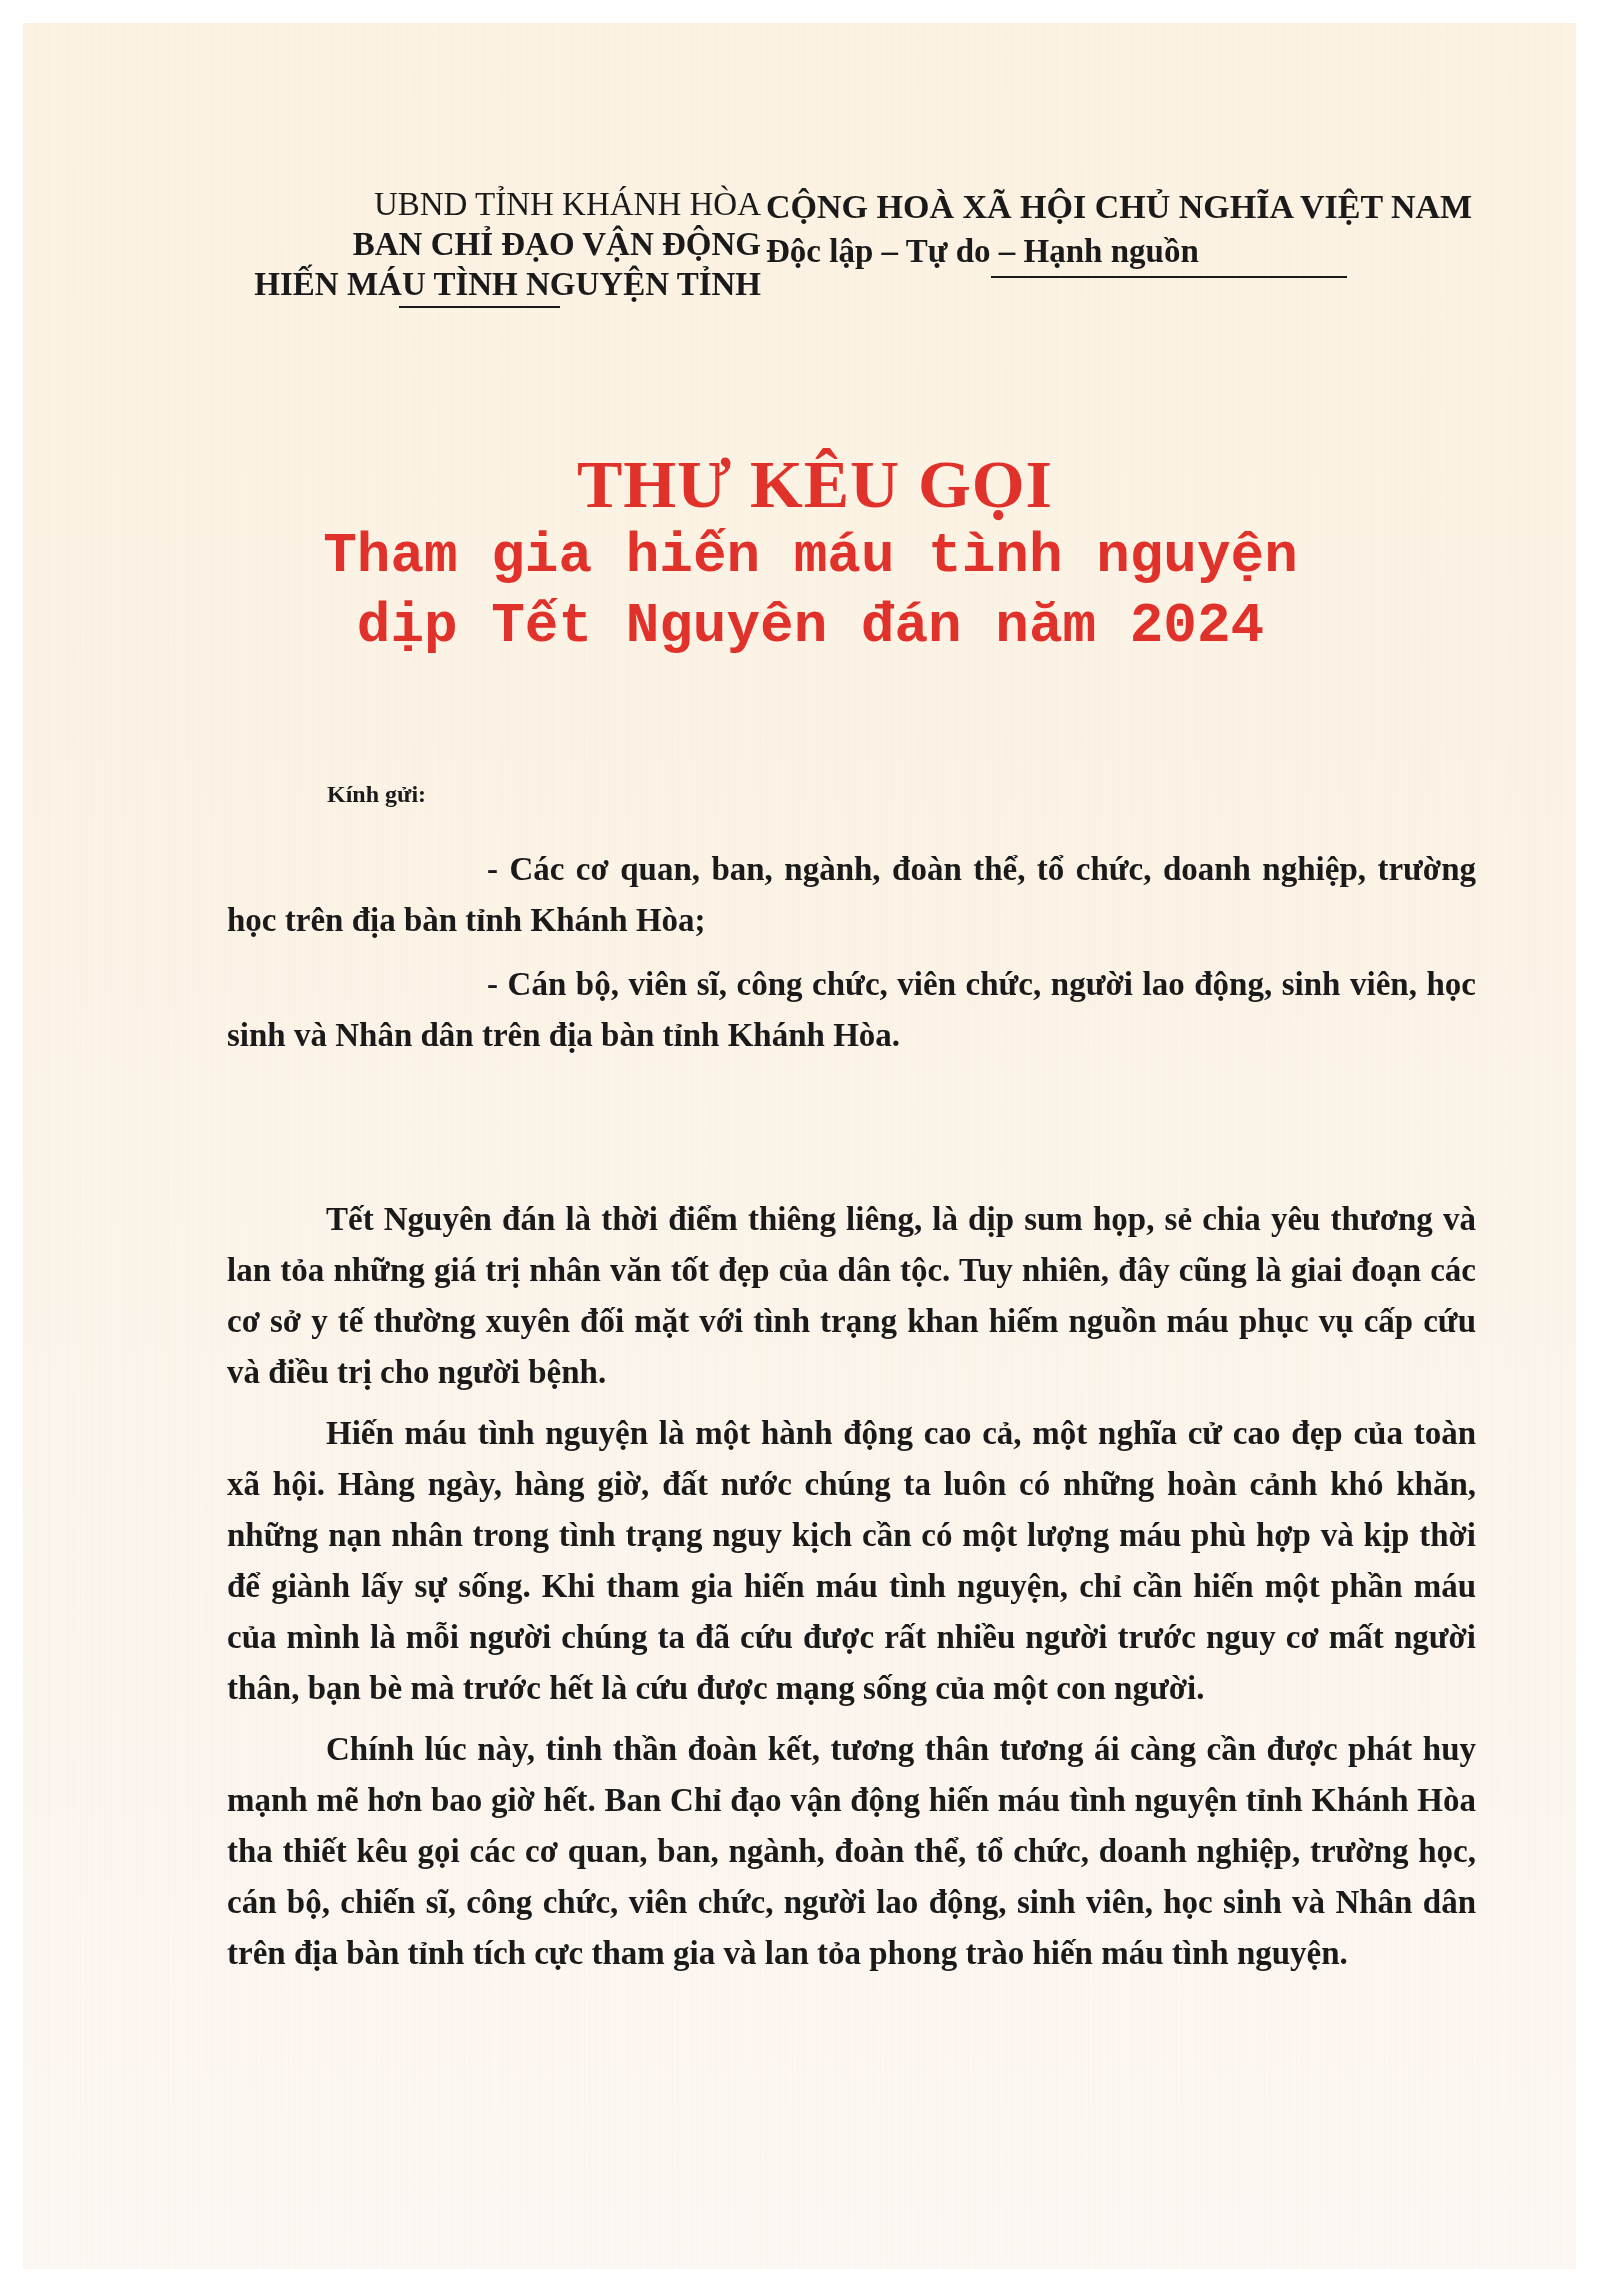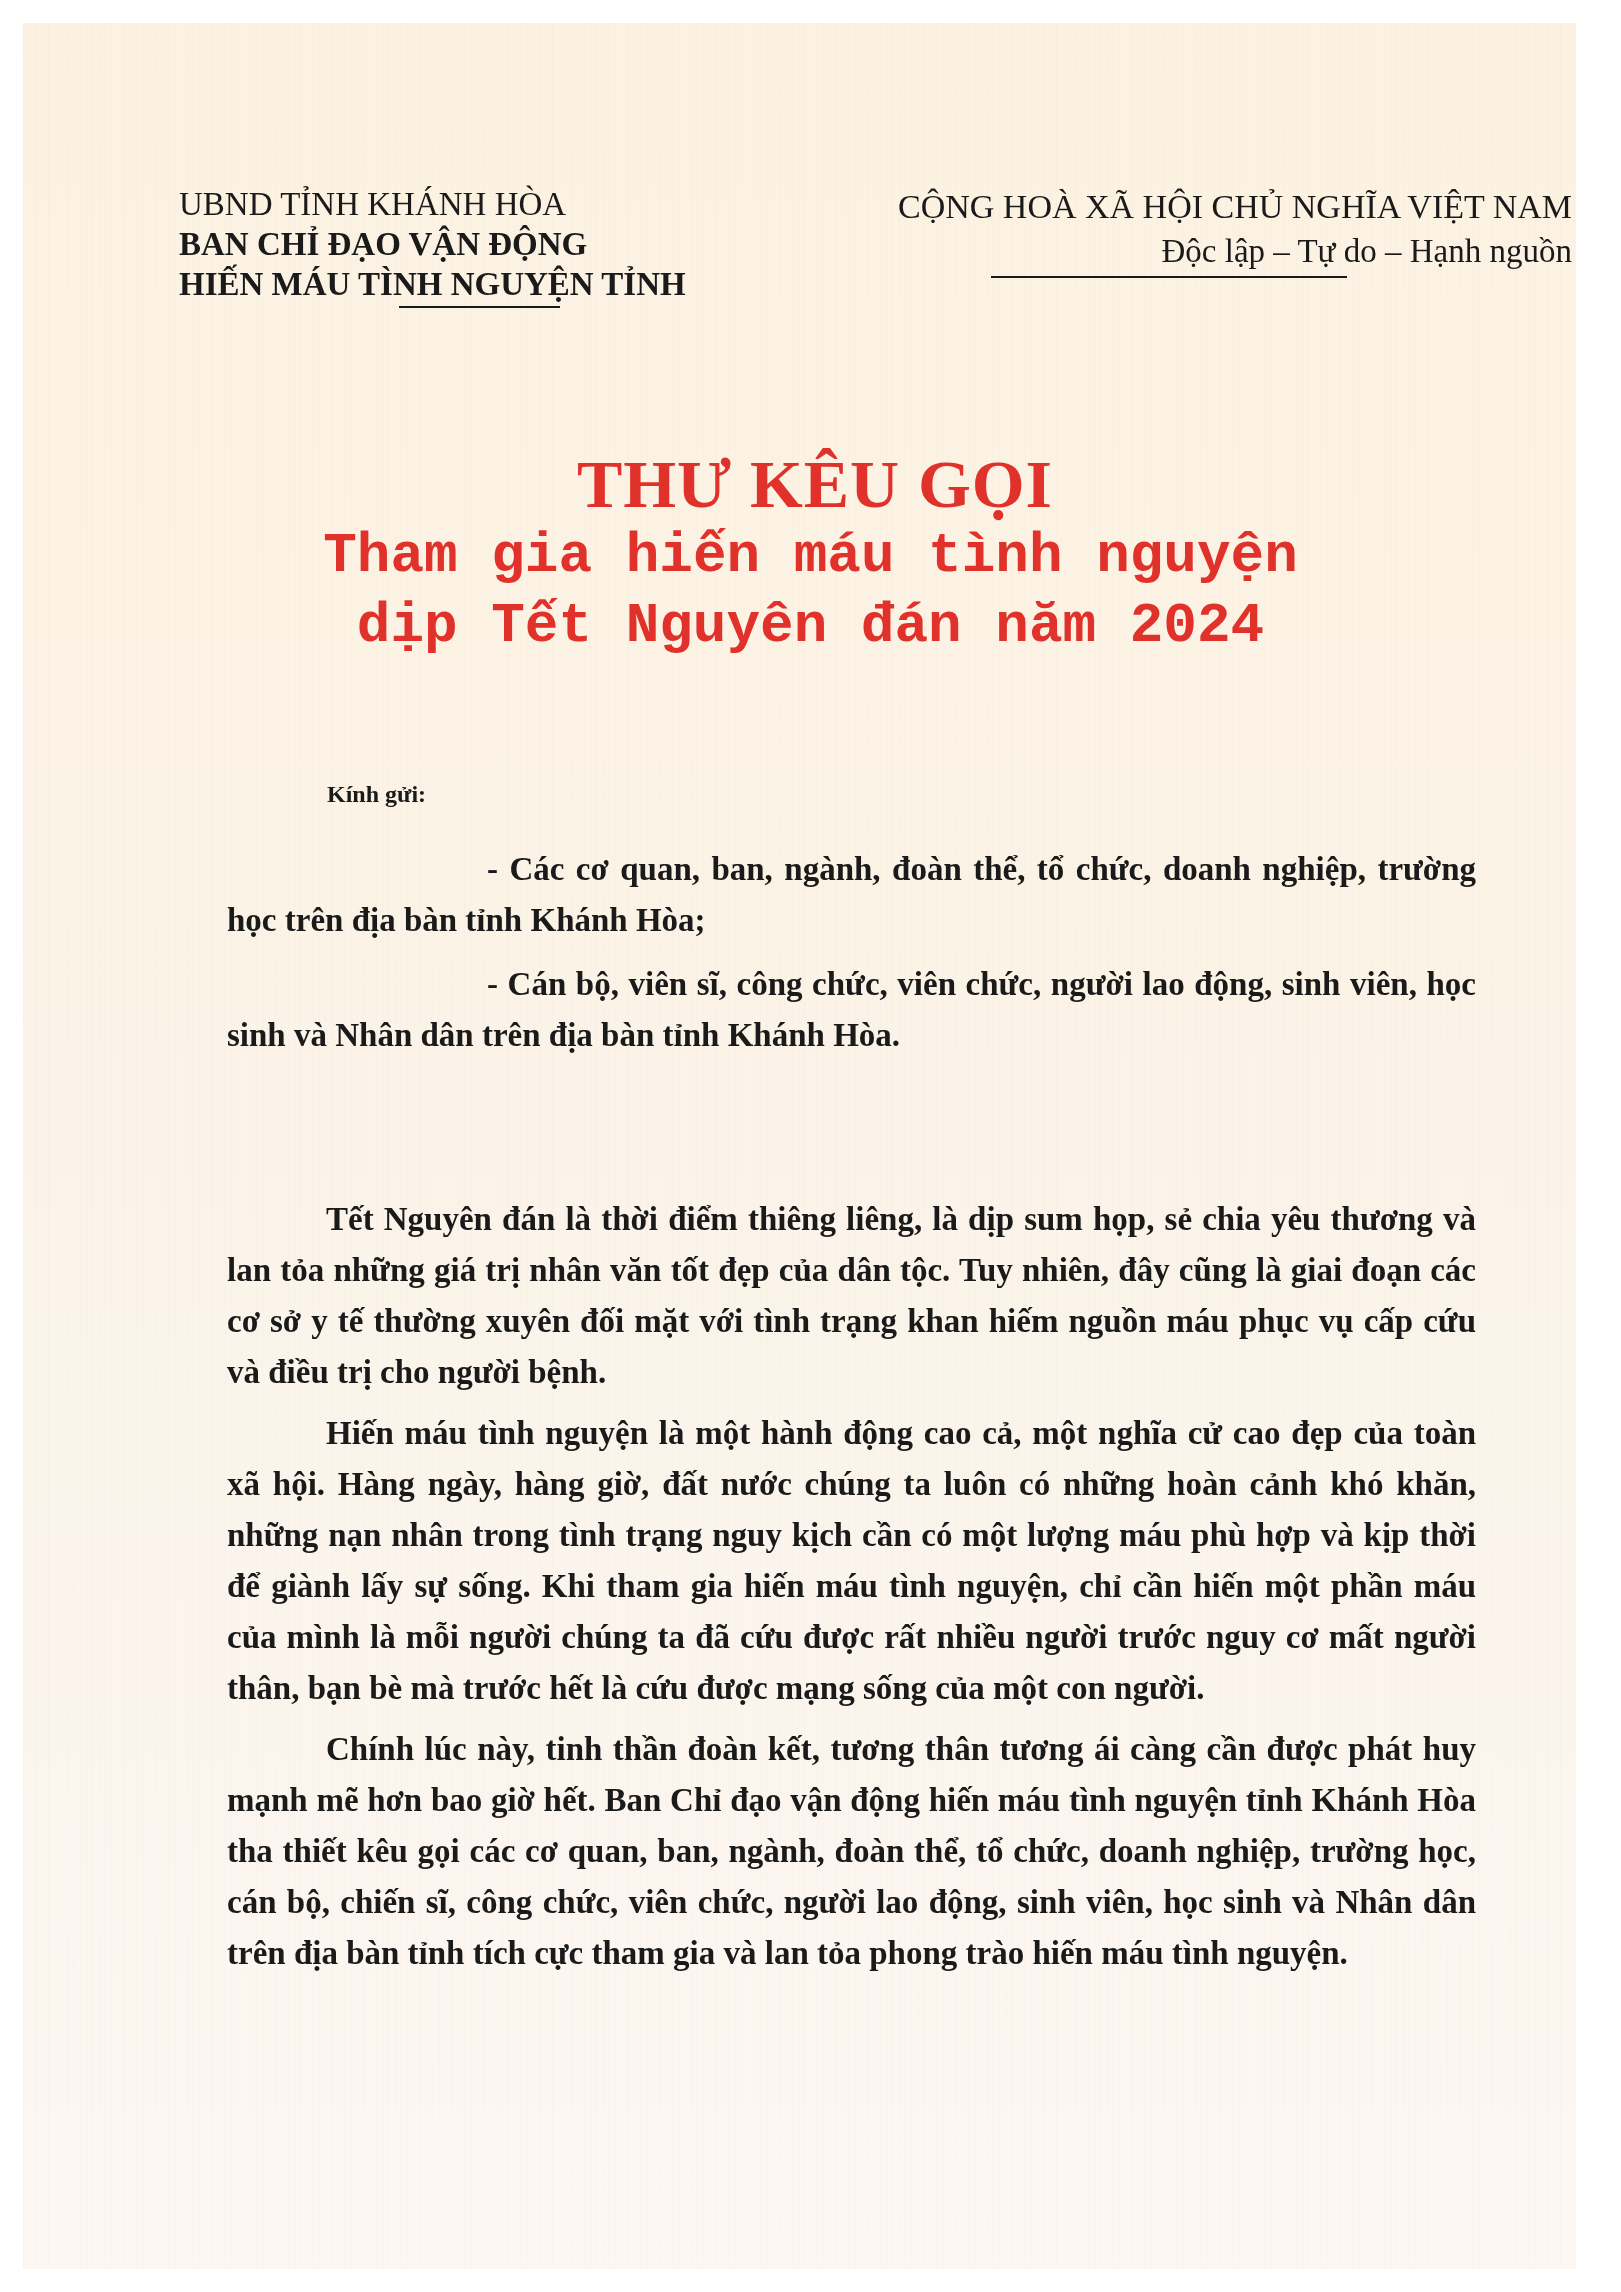--- a/index.html
+++ b/index.html
@@ -24,43 +24,43 @@
       background:
         repeating-linear-gradient(90deg, rgba(200,190,170,0.05) 0px, rgba(200,190,170,0.05) 0.9px, transparent 0.9px, transparent 6.3px),
         linear-gradient(180deg, #fbf2e2 0%, #fbf3e6 40%, #fcf5ee 75%, #fdf7f3 100%);
     }
     
     .hdr-left {
       position: absolute;
       left: 179px;
       top: 184px;
       width: 582px;
-      text-align: left;
+      text-align: right;
       font-size: 33px;
       line-height: 40px;
     }
     .hdr-left .org-upper { font-weight: normal; }
     .hdr-left .org-bold { font-weight: bold; }
     .hdr-left .rule {
       width: 161px;
       height: 1.8px;
       background: #1a1a1a;
       margin: 1.8px auto 0 auto;
       position: relative;
       left: 9px;
     }
     .hdr-right {
       position: absolute;
       left: 766px;
       top: 184px;
       width: 806px;
-      text-align: right;
+      text-align: left;
       font-size: 34px;
       line-height: 45px;
-      font-weight: normal;
+      font-weight: bold;
     }
     .hdr-right .motto {
       font-size: 33px;
     }
     .hdr-right .rule {
       width: 356px;
       height: 1.8px;
       background: #1a1a1a;
       margin: 1.8px auto 0 auto;
     }

